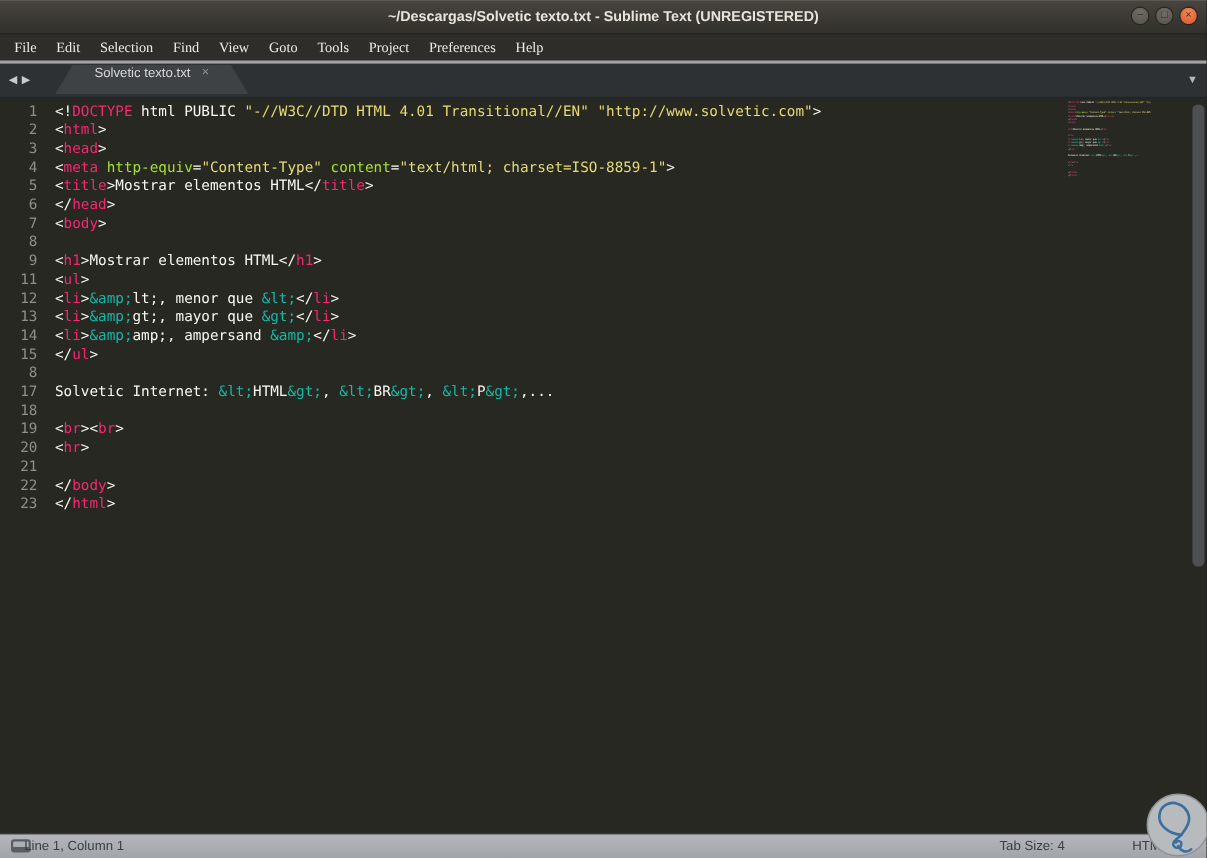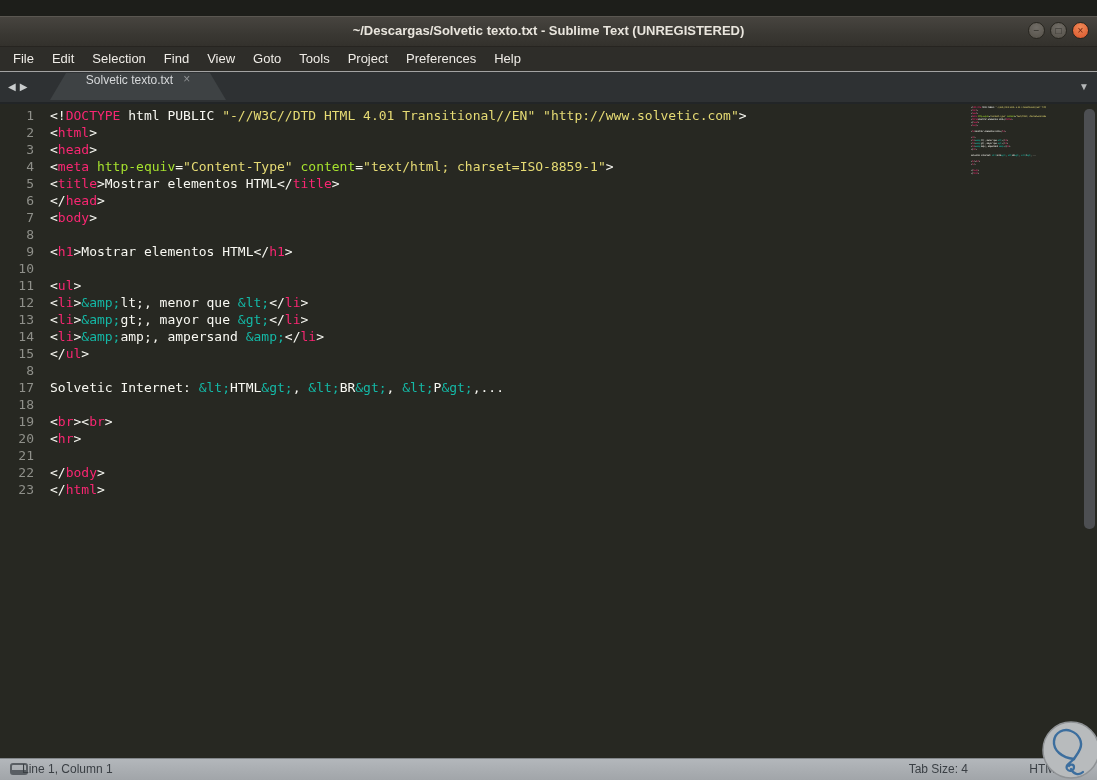--- a/index.html
+++ b/index.html
@@ -2,34 +2,34 @@
 <html><head>
 <meta charset="utf-8">
 <style>
   html,body{margin:0;padding:0;background:#1d1e1a;}
   .window{position:relative;width:1097px;height:780px;overflow:hidden;
           font-family:"Liberation Sans","DejaVu Sans",sans-serif;}
 
   
   .titlebar{position:relative;height:30px;
     background:linear-gradient(#484540,#3a3833 60%,#33312c);
-    box-shadow:inset 0 1px 0 #5a5751;border-bottom:1px solid #262420;margin-top:16px;}
+    box-shadow:inset 0 1px 0 #5a5751;border-bottom:1px solid #262420;}
   .title-text{position:absolute;left:0;right:0;top:0;line-height:30px;text-align:center;
     color:#e9e5dd;font-size:13px;font-weight:bold;}
   .win-controls{position:absolute;right:8px;top:6px;display:flex;gap:5px;}
   .wbtn{width:17px;height:17px;border-radius:50%;border:1px solid #27251f;
     box-sizing:border-box;display:flex;align-items:center;justify-content:center;
     font-size:10px;line-height:1;color:#2f2d28;
     background:radial-gradient(circle at 50% 30%,#716d67,#545048);cursor:default;}
   .wbtn.close{background:radial-gradient(circle at 50% 30%,#f08a57,#d9542b);color:#6f2410;}
   .wbtn span{transform:translateY(-0.5px);}
 
   
   .menubar{height:24px;background:#2e2d29;display:flex;align-items:center;
-    border-bottom:1px solid #a3a3a3;padding-left:4px;}
+    border-bottom:3px solid #a3a3a3;padding-left:4px;font-family:Liberation Serif, serif;}
   .menu-item{color:#efece7;font-size:13px;padding:0 9px;line-height:24px;cursor:default;}
 
   
   .tabbar{position:relative;height:30px;background:#2e3133;border-bottom:2px solid #222527;}
   .tab-scroll{position:absolute;left:8px;top:0;height:28px;display:flex;align-items:center;
     gap:4px;color:#c9cccd;font-size:10px;}
   .tab{position:absolute;left:50px;top:1px;height:27px;width:176px;
     background:#3e4244;clip-path:polygon(16px 0,160px 0,176px 27px,0 27px);
     display:flex;justify-content:center;}
   .tab-label{color:#d6d8da;font-size:12px;margin-right:10px;}
@@ -121,21 +121,20 @@
     <div class="lines" id="code-lines">
         <div class="cl"><span class="ln">1</span><span class="cd"><span class="tk-p">&lt;!</span><span class="tk-t">DOCTYPE</span><span class="tk-p"> html PUBLIC </span><span class="tk-s">"-//W3C//DTD HTML 4.01 Transitional//EN"</span><span class="tk-p"> </span><span class="tk-s">"http://www.solvetic.com"</span><span class="tk-p">&gt;</span></span></div>
         <div class="cl"><span class="ln">2</span><span class="cd"><span class="tk-p">&lt;</span><span class="tk-t">html</span><span class="tk-p">&gt;</span></span></div>
         <div class="cl"><span class="ln">3</span><span class="cd"><span class="tk-p">&lt;</span><span class="tk-t">head</span><span class="tk-p">&gt;</span></span></div>
         <div class="cl"><span class="ln">4</span><span class="cd"><span class="tk-p">&lt;</span><span class="tk-t">meta</span><span class="tk-p"> </span><span class="tk-a">http-equiv</span><span class="tk-p">=</span><span class="tk-s">"Content-Type"</span><span class="tk-p"> </span><span class="tk-a">content</span><span class="tk-p">=</span><span class="tk-s">"text/html; charset=ISO-8859-1"</span><span class="tk-p">&gt;</span></span></div>
         <div class="cl"><span class="ln">5</span><span class="cd"><span class="tk-p">&lt;</span><span class="tk-t">title</span><span class="tk-p">&gt;Mostrar elementos HTML&lt;/</span><span class="tk-t">title</span><span class="tk-p">&gt;</span></span></div>
         <div class="cl"><span class="ln">6</span><span class="cd"><span class="tk-p">&lt;/</span><span class="tk-t">head</span><span class="tk-p">&gt;</span></span></div>
         <div class="cl"><span class="ln">7</span><span class="cd"><span class="tk-p">&lt;</span><span class="tk-t">body</span><span class="tk-p">&gt;</span></span></div>
         <div class="cl"><span class="ln">8</span><span class="cd"></span></div>
         <div class="cl"><span class="ln">9</span><span class="cd"><span class="tk-p">&lt;</span><span class="tk-t">h1</span><span class="tk-p">&gt;Mostrar elementos HTML&lt;/</span><span class="tk-t">h1</span><span class="tk-p">&gt;</span></span></div>
-        <div class="cl"><span class="ln">10</span><span class="cd"></span></div>
         <div class="cl"><span class="ln">11</span><span class="cd"><span class="tk-p">&lt;</span><span class="tk-t">ul</span><span class="tk-p">&gt;</span></span></div>
         <div class="cl"><span class="ln">12</span><span class="cd"><span class="tk-p">&lt;</span><span class="tk-t">li</span><span class="tk-p">&gt;</span><span class="tk-e">&amp;amp;</span><span class="tk-p">lt;, menor que </span><span class="tk-e">&amp;lt;</span><span class="tk-p">&lt;/</span><span class="tk-t">li</span><span class="tk-p">&gt;</span></span></div>
         <div class="cl"><span class="ln">13</span><span class="cd"><span class="tk-p">&lt;</span><span class="tk-t">li</span><span class="tk-p">&gt;</span><span class="tk-e">&amp;amp;</span><span class="tk-p">gt;, mayor que </span><span class="tk-e">&amp;gt;</span><span class="tk-p">&lt;/</span><span class="tk-t">li</span><span class="tk-p">&gt;</span></span></div>
         <div class="cl"><span class="ln">14</span><span class="cd"><span class="tk-p">&lt;</span><span class="tk-t">li</span><span class="tk-p">&gt;</span><span class="tk-e">&amp;amp;</span><span class="tk-p">amp;, ampersand </span><span class="tk-e">&amp;amp;</span><span class="tk-p">&lt;/</span><span class="tk-t">li</span><span class="tk-p">&gt;</span></span></div>
         <div class="cl"><span class="ln">15</span><span class="cd"><span class="tk-p">&lt;/</span><span class="tk-t">ul</span><span class="tk-p">&gt;</span></span></div>
         <div class="cl"><span class="ln">8</span><span class="cd"></span></div>
         <div class="cl"><span class="ln">17</span><span class="cd"><span class="tk-p">Solvetic Internet: </span><span class="tk-e">&amp;lt;</span><span class="tk-p">HTML</span><span class="tk-e">&amp;gt;</span><span class="tk-p">, </span><span class="tk-e">&amp;lt;</span><span class="tk-p">BR</span><span class="tk-e">&amp;gt;</span><span class="tk-p">, </span><span class="tk-e">&amp;lt;</span><span class="tk-p">P</span><span class="tk-e">&amp;gt;</span><span class="tk-p">,...</span></span></div>
         <div class="cl"><span class="ln">18</span><span class="cd"></span></div>
         <div class="cl"><span class="ln">19</span><span class="cd"><span class="tk-p">&lt;</span><span class="tk-t">br</span><span class="tk-p">&gt;&lt;</span><span class="tk-t">br</span><span class="tk-p">&gt;</span></span></div>
         <div class="cl"><span class="ln">20</span><span class="cd"><span class="tk-p">&lt;</span><span class="tk-t">hr</span><span class="tk-p">&gt;</span></span></div>

